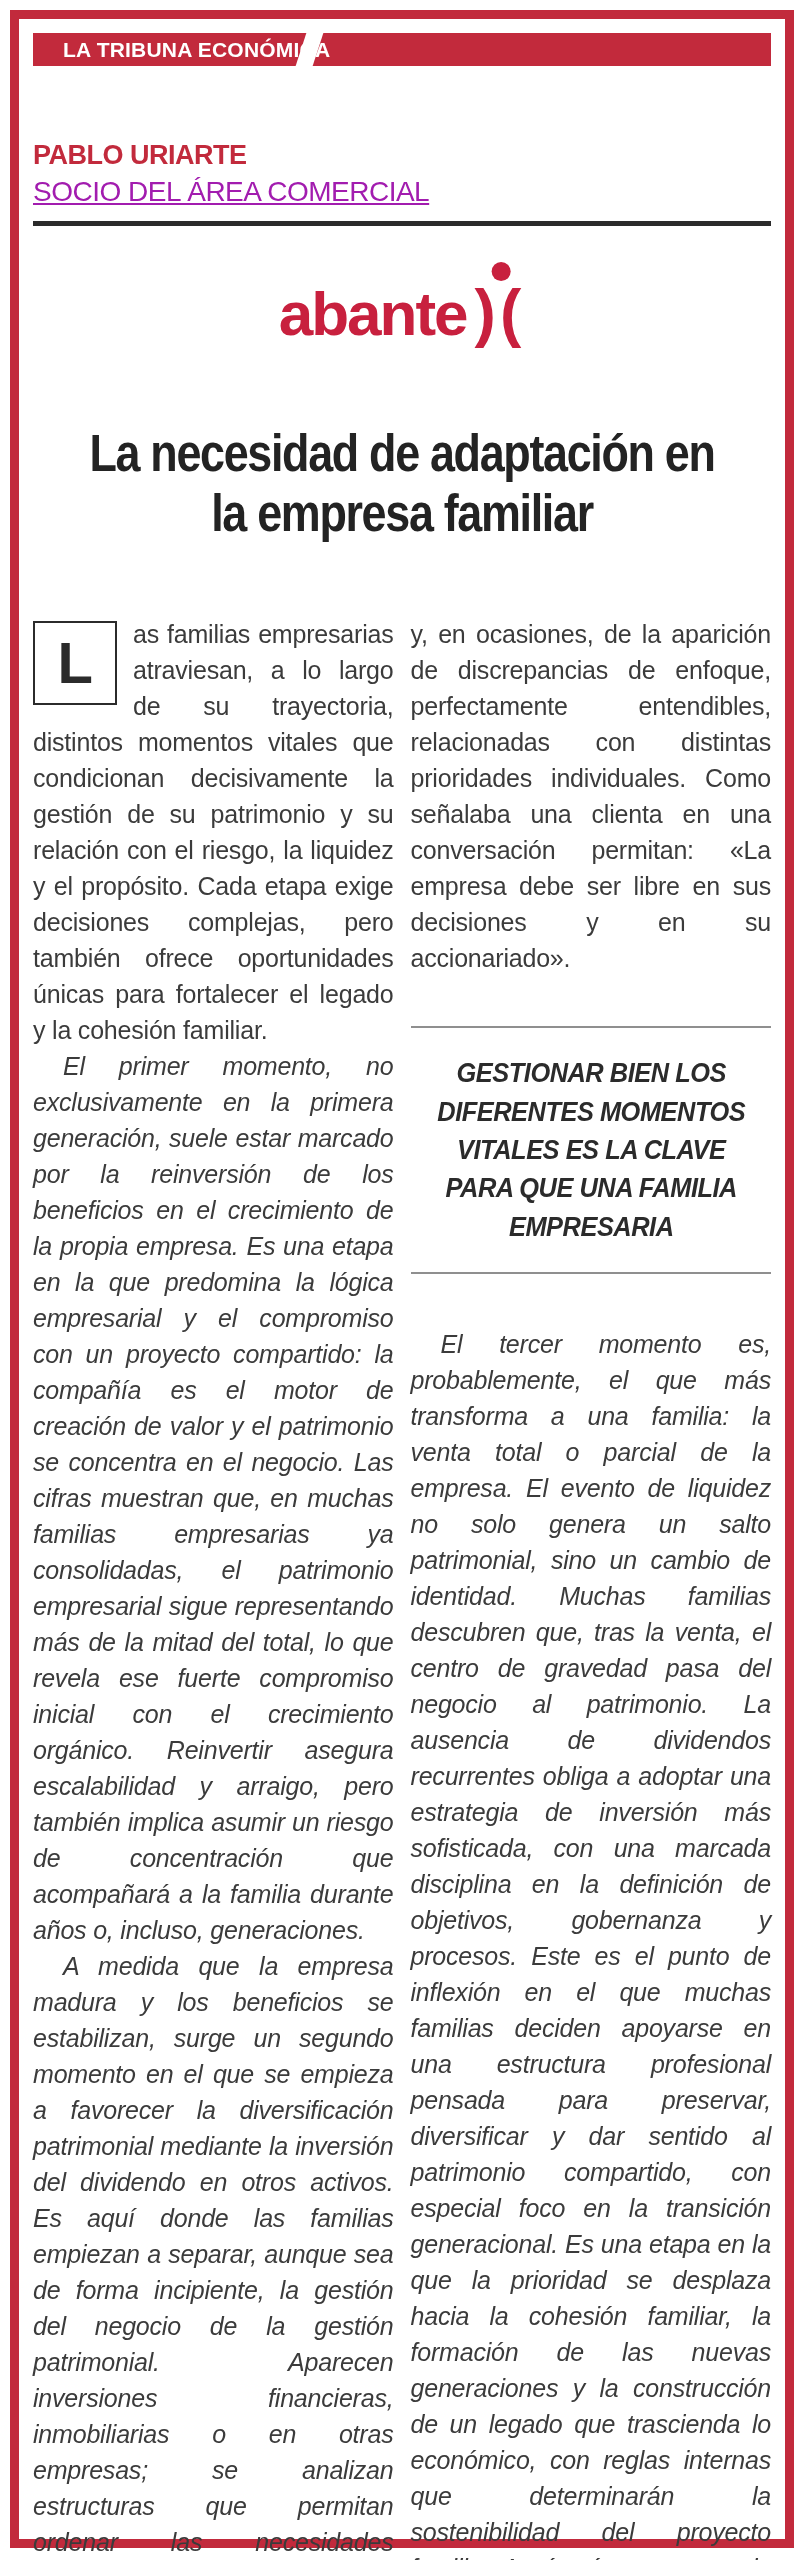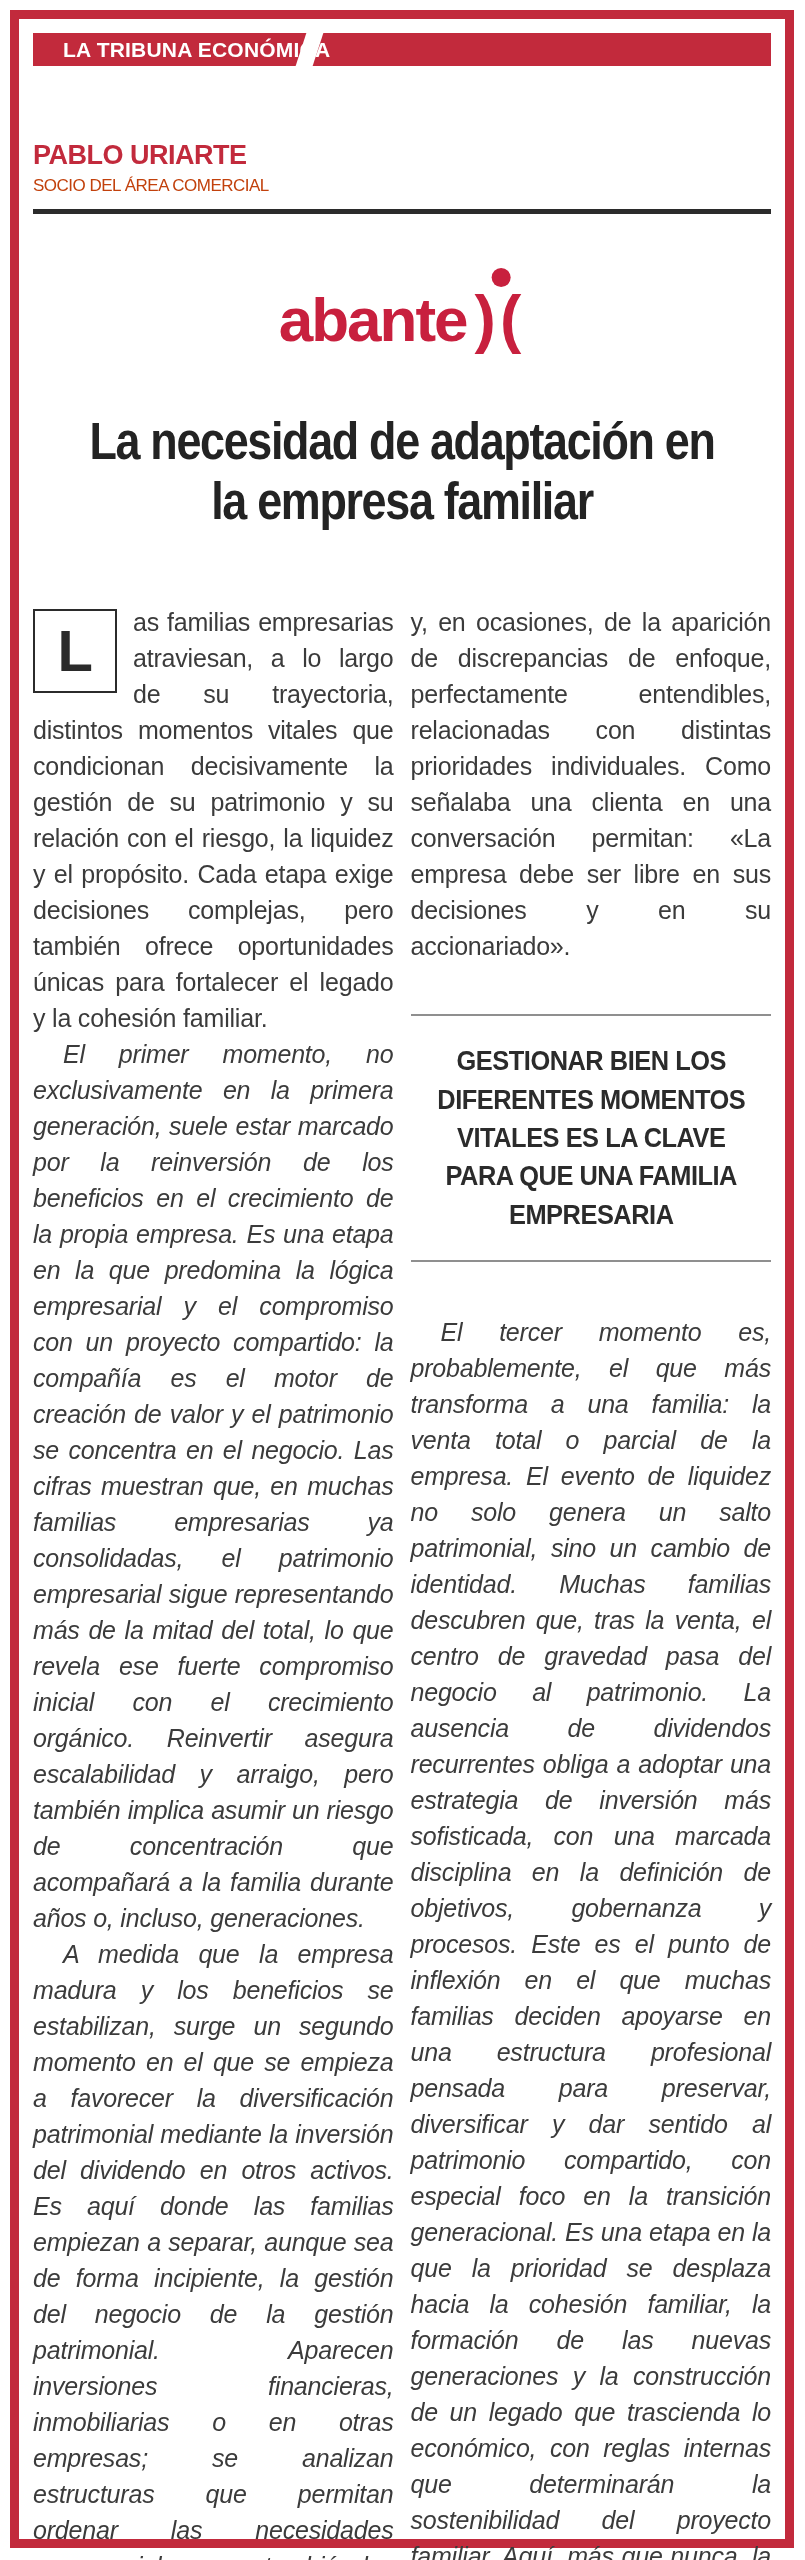--- a/index.html
+++ b/index.html
@@ -46,40 +46,41 @@
   }
   
   .author { margin-top: 74px; }
   .author-name {
     color: #c22a3c;
     font-size: 27px;
     font-weight: bold;
     letter-spacing: -0.5px;
   }
   .author-role {
-    color: #c2410c;
-    font-size: 17px;
+    color: #a21caf;
+    font-size: 28px;
     margin-top: 5px;
     letter-spacing: -0.5px;
+    text-decoration: underline;
   }
   .black-rule {
     margin-top: 13px;
     height: 5px;
     background: #2b2b2b;
   }
   
   .logo-wrap {
     margin-top: 34px;
     height: 118px;
     text-align: center;
   }
   .logo {
     display: inline-block;
     position: relative;
-    margin-top: 34px;
+    margin-top: 16px;
   }
   .logo-text {
     font-size: 62px;
     font-weight: bold;
     color: #c8203e;
     letter-spacing: -2px;
   }
   .logo-mark {
     display: inline-block;
     position: relative;
@@ -150,21 +151,21 @@
   .pq-text {
     display: block;
     font-weight: bold;
     font-size: 27px;
     line-height: 1.42;
     color: #2b2b2b;
     letter-spacing: -0.5px;
     transform: scaleX(0.94);
     transform-origin: center;
   }
-  .pullquote.right-pq { margin-top: 50px; margin-bottom: 52px; }
+  .pullquote.right-pq { margin-top: 50px; margin-bottom: 52px; font-style: italic; }
 </style>
 </head>
 <body>
 
 <div class="page-frame"></div>
 
 <div class="content">
 
   <div class="banner">
     <div class="banner-label">LA TRIBUNA ECONÓMICA</div>

